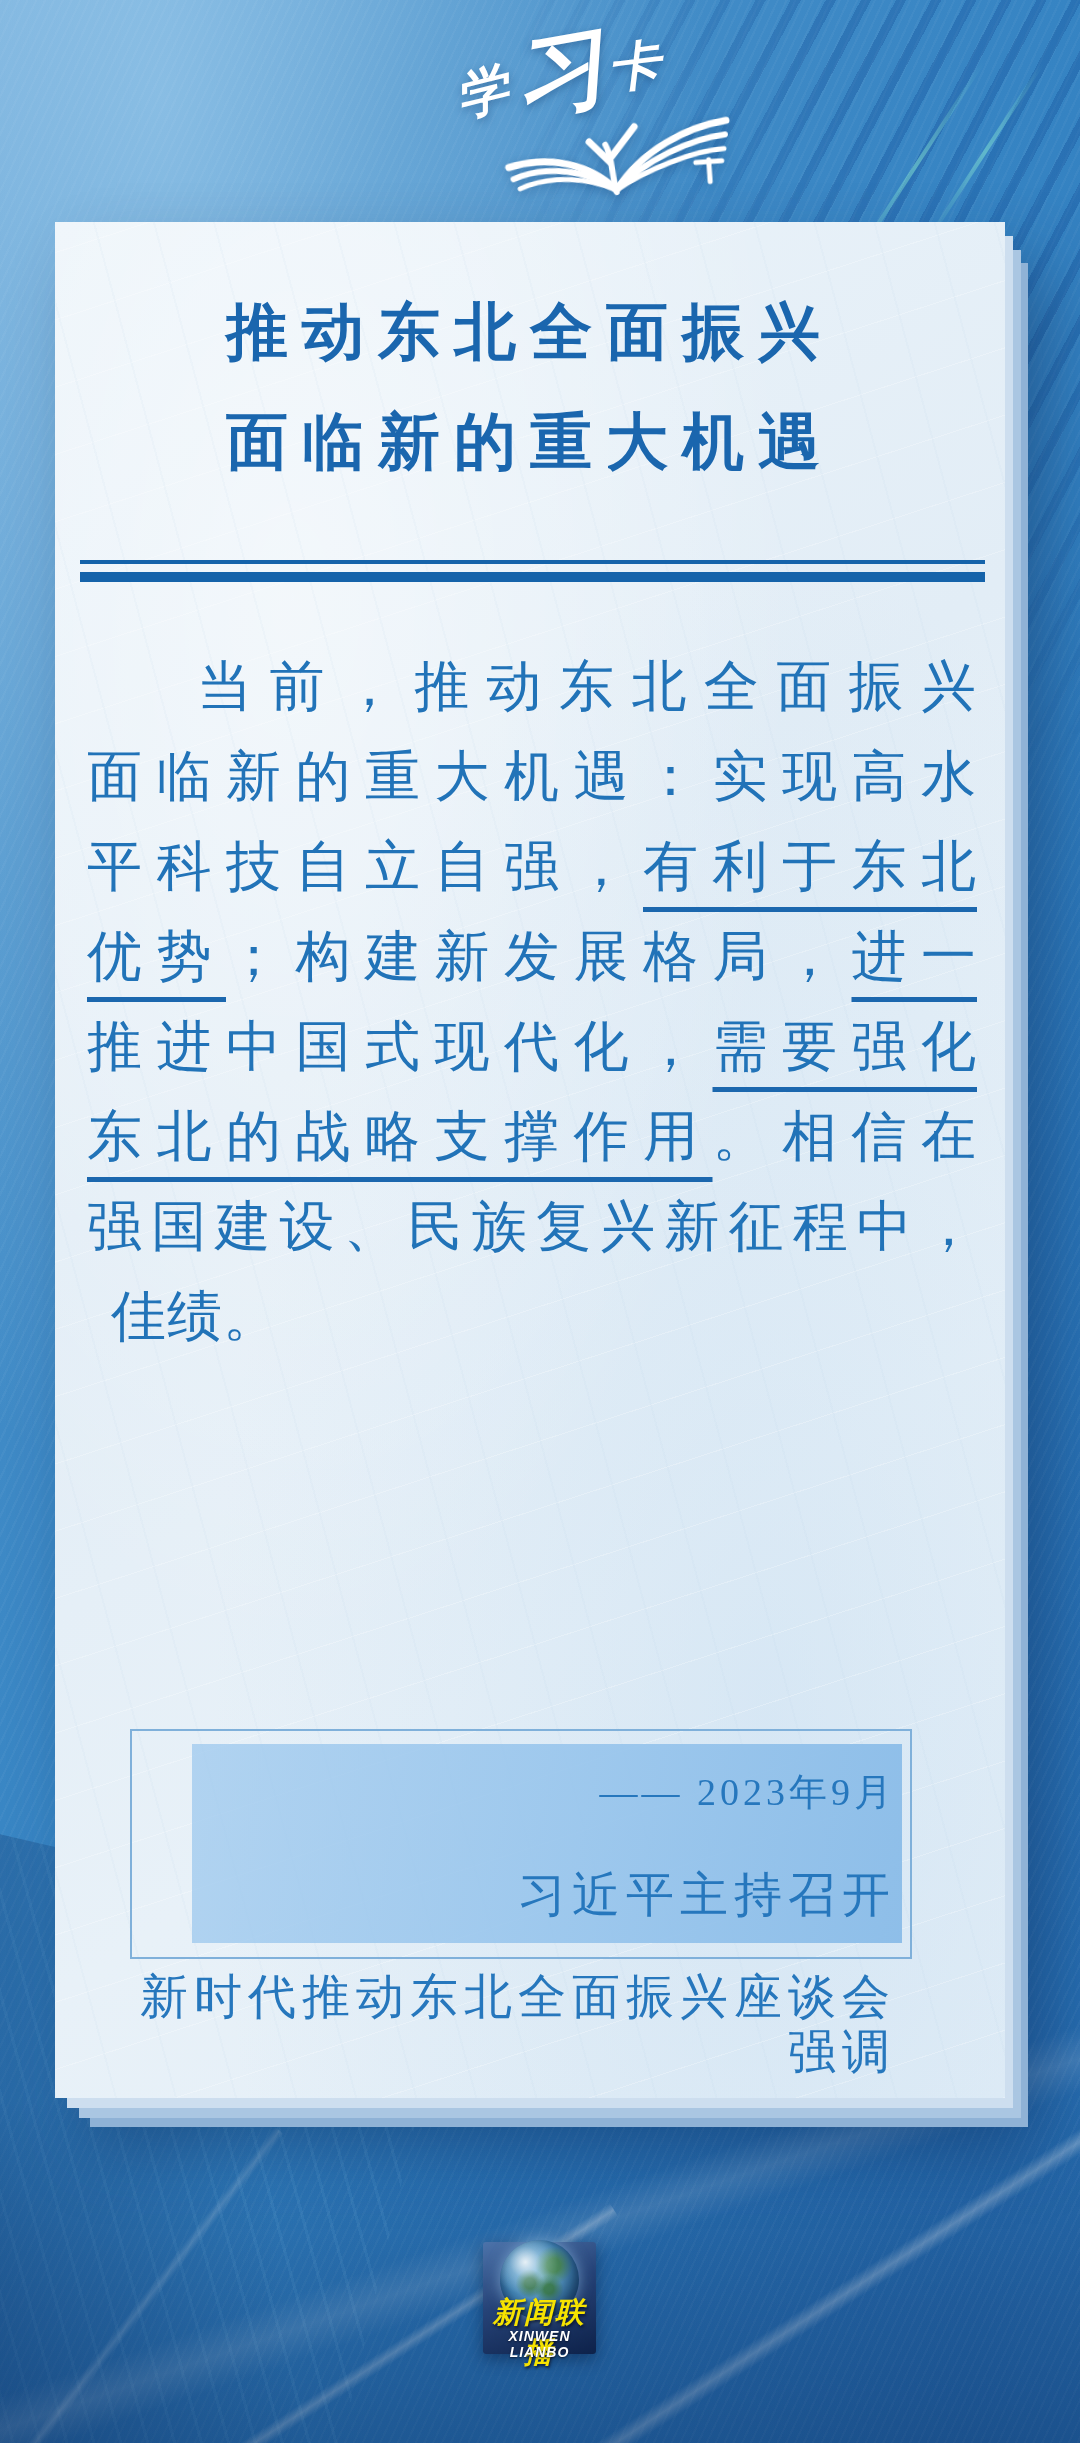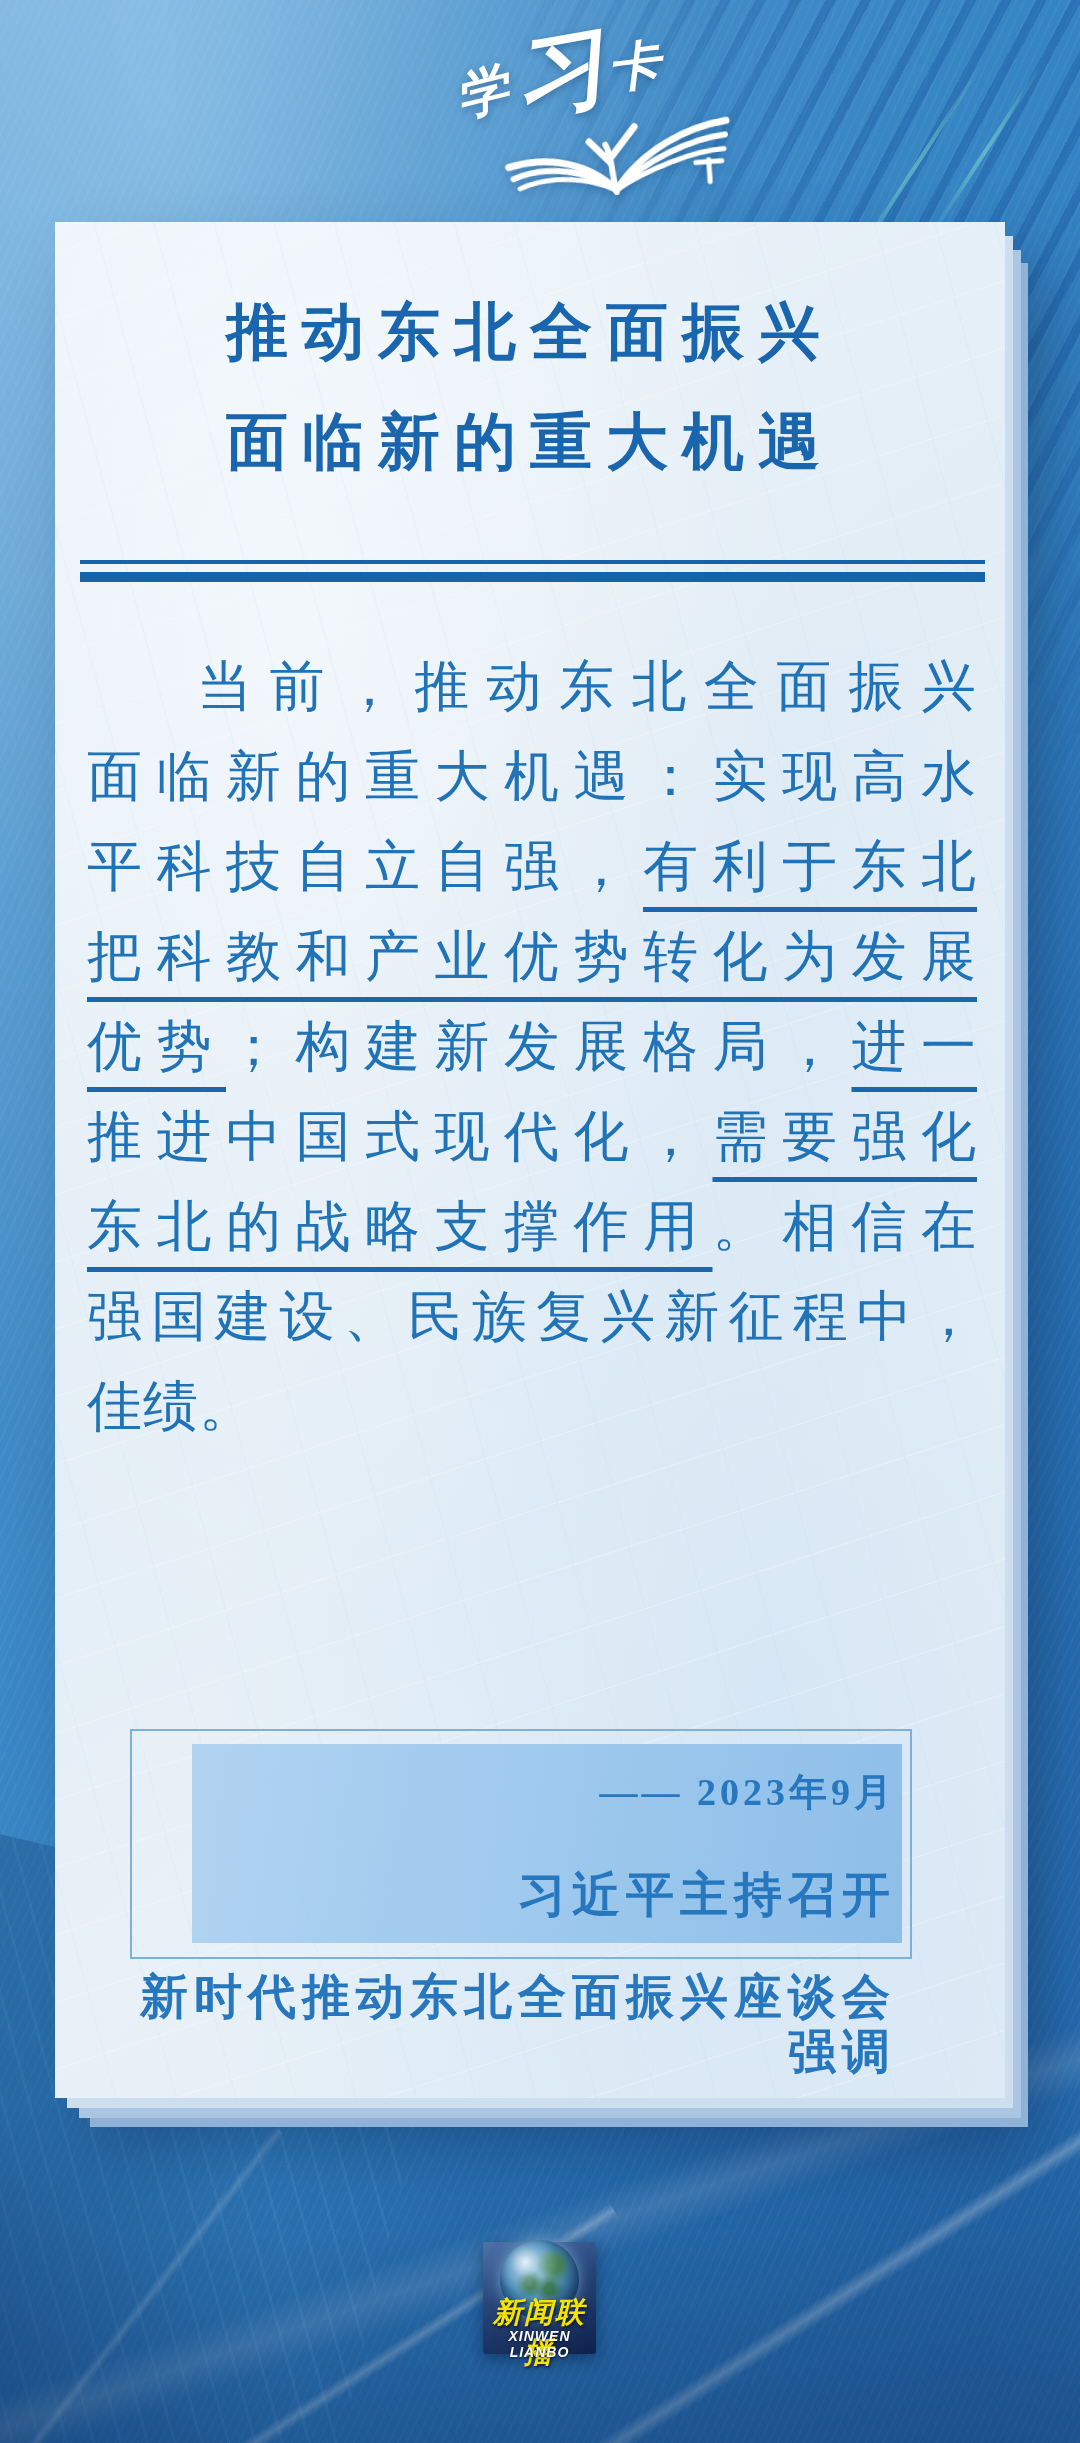--- a/index.html
+++ b/index.html
@@ -61,28 +61,28 @@
          font-size:62px;line-height:110px;font-weight:bold;color:#1a66ae;letter-spacing:14px;}
   .title .tl{display:block;}
 
   .sep{position:absolute;top:338px;left:25px;right:20px;}
   .sep-thin{height:4px;background:#1563aa;}
   .sep-thick{height:10px;background:#1563aa;margin-top:8px;}
 
   .body-text{position:absolute;top:420px;left:32px;right:28px;color:#2173b8;}
   .bline{font-size:55px;line-height:90px;letter-spacing:1px;
          text-align:justify;text-align-last:justify;white-space:nowrap;}
-  .bline.nojust{text-align-last:left;}
+  .bline.nojust{text-align-last:left;margin-left:24px;}
   .bline.indent{text-indent:110px;}
   .u{text-decoration:underline;text-decoration-thickness:5px;text-underline-offset:22px;
      text-decoration-color:#1b67ae;}
 
   
   .attr{position:absolute;top:1507px;left:75px;width:782px;height:230px;
-        border:2px solid #7fb0da;box-sizing:border-box;font-weight:bold;}
+        border:2px solid #7fb0da;box-sizing:border-box;}
   .attr-fill{position:absolute;left:60px;top:13px;right:8px;bottom:14px;
         background:linear-gradient(100deg, rgba(158,201,238,.75) 0%, rgba(150,196,236,.9) 55%, rgba(138,188,232,.95) 100%);}
   .attr-lines{position:absolute;top:34px;right:14px;text-align:right;color:#2677bd;}
   .a1{font-size:38px;line-height:55px;letter-spacing:4px;}
   .a2,.a3{font-size:48px;line-height:55px;letter-spacing:6px;margin-top:47px;}
 
   
   .fl{position:absolute;left:483px;top:2242px;width:113px;height:112px;z-index:3;
       border-radius:3px;
       background:linear-gradient(160deg, rgba(77,115,170,.96) 0%, rgba(38,66,118,.97) 45%, rgba(13,32,72,.98) 100%);
@@ -148,21 +148,20 @@
 
       <div class="sep">
         <div class="sep-thin"></div>
         <div class="sep-thick"></div>
       </div>
 
       <div class="body-text">
           <div class="bline indent"><span>当前，推动东北全面振兴</span></div>
           <div class="bline"><span>面临新的重大机遇：实现高水</span></div>
           <div class="bline"><span>平科技自立自强，</span><span class="u">有利于东北</span></div>
-          <div class="bline"><span class="u">把科教和产业优势转化为发展</span></div>
           <div class="bline"><span class="u">优势</span><span>；构建新发展格局，</span><span class="u">进一</span></div>
           <div class="bline"><span>推进中国式现代化，</span><span class="u">需要强化</span></div>
           <div class="bline"><span class="u">东北的战略支撑作用</span><span>。相信在</span></div>
           <div class="bline"><span>强国建设、民族复兴新征程中，</span></div>
           <div class="bline nojust"><span>佳绩。</span></div>
         </div>
 
       <div class="attr">
         <div class="attr-fill"></div>
         <div class="attr-lines">

